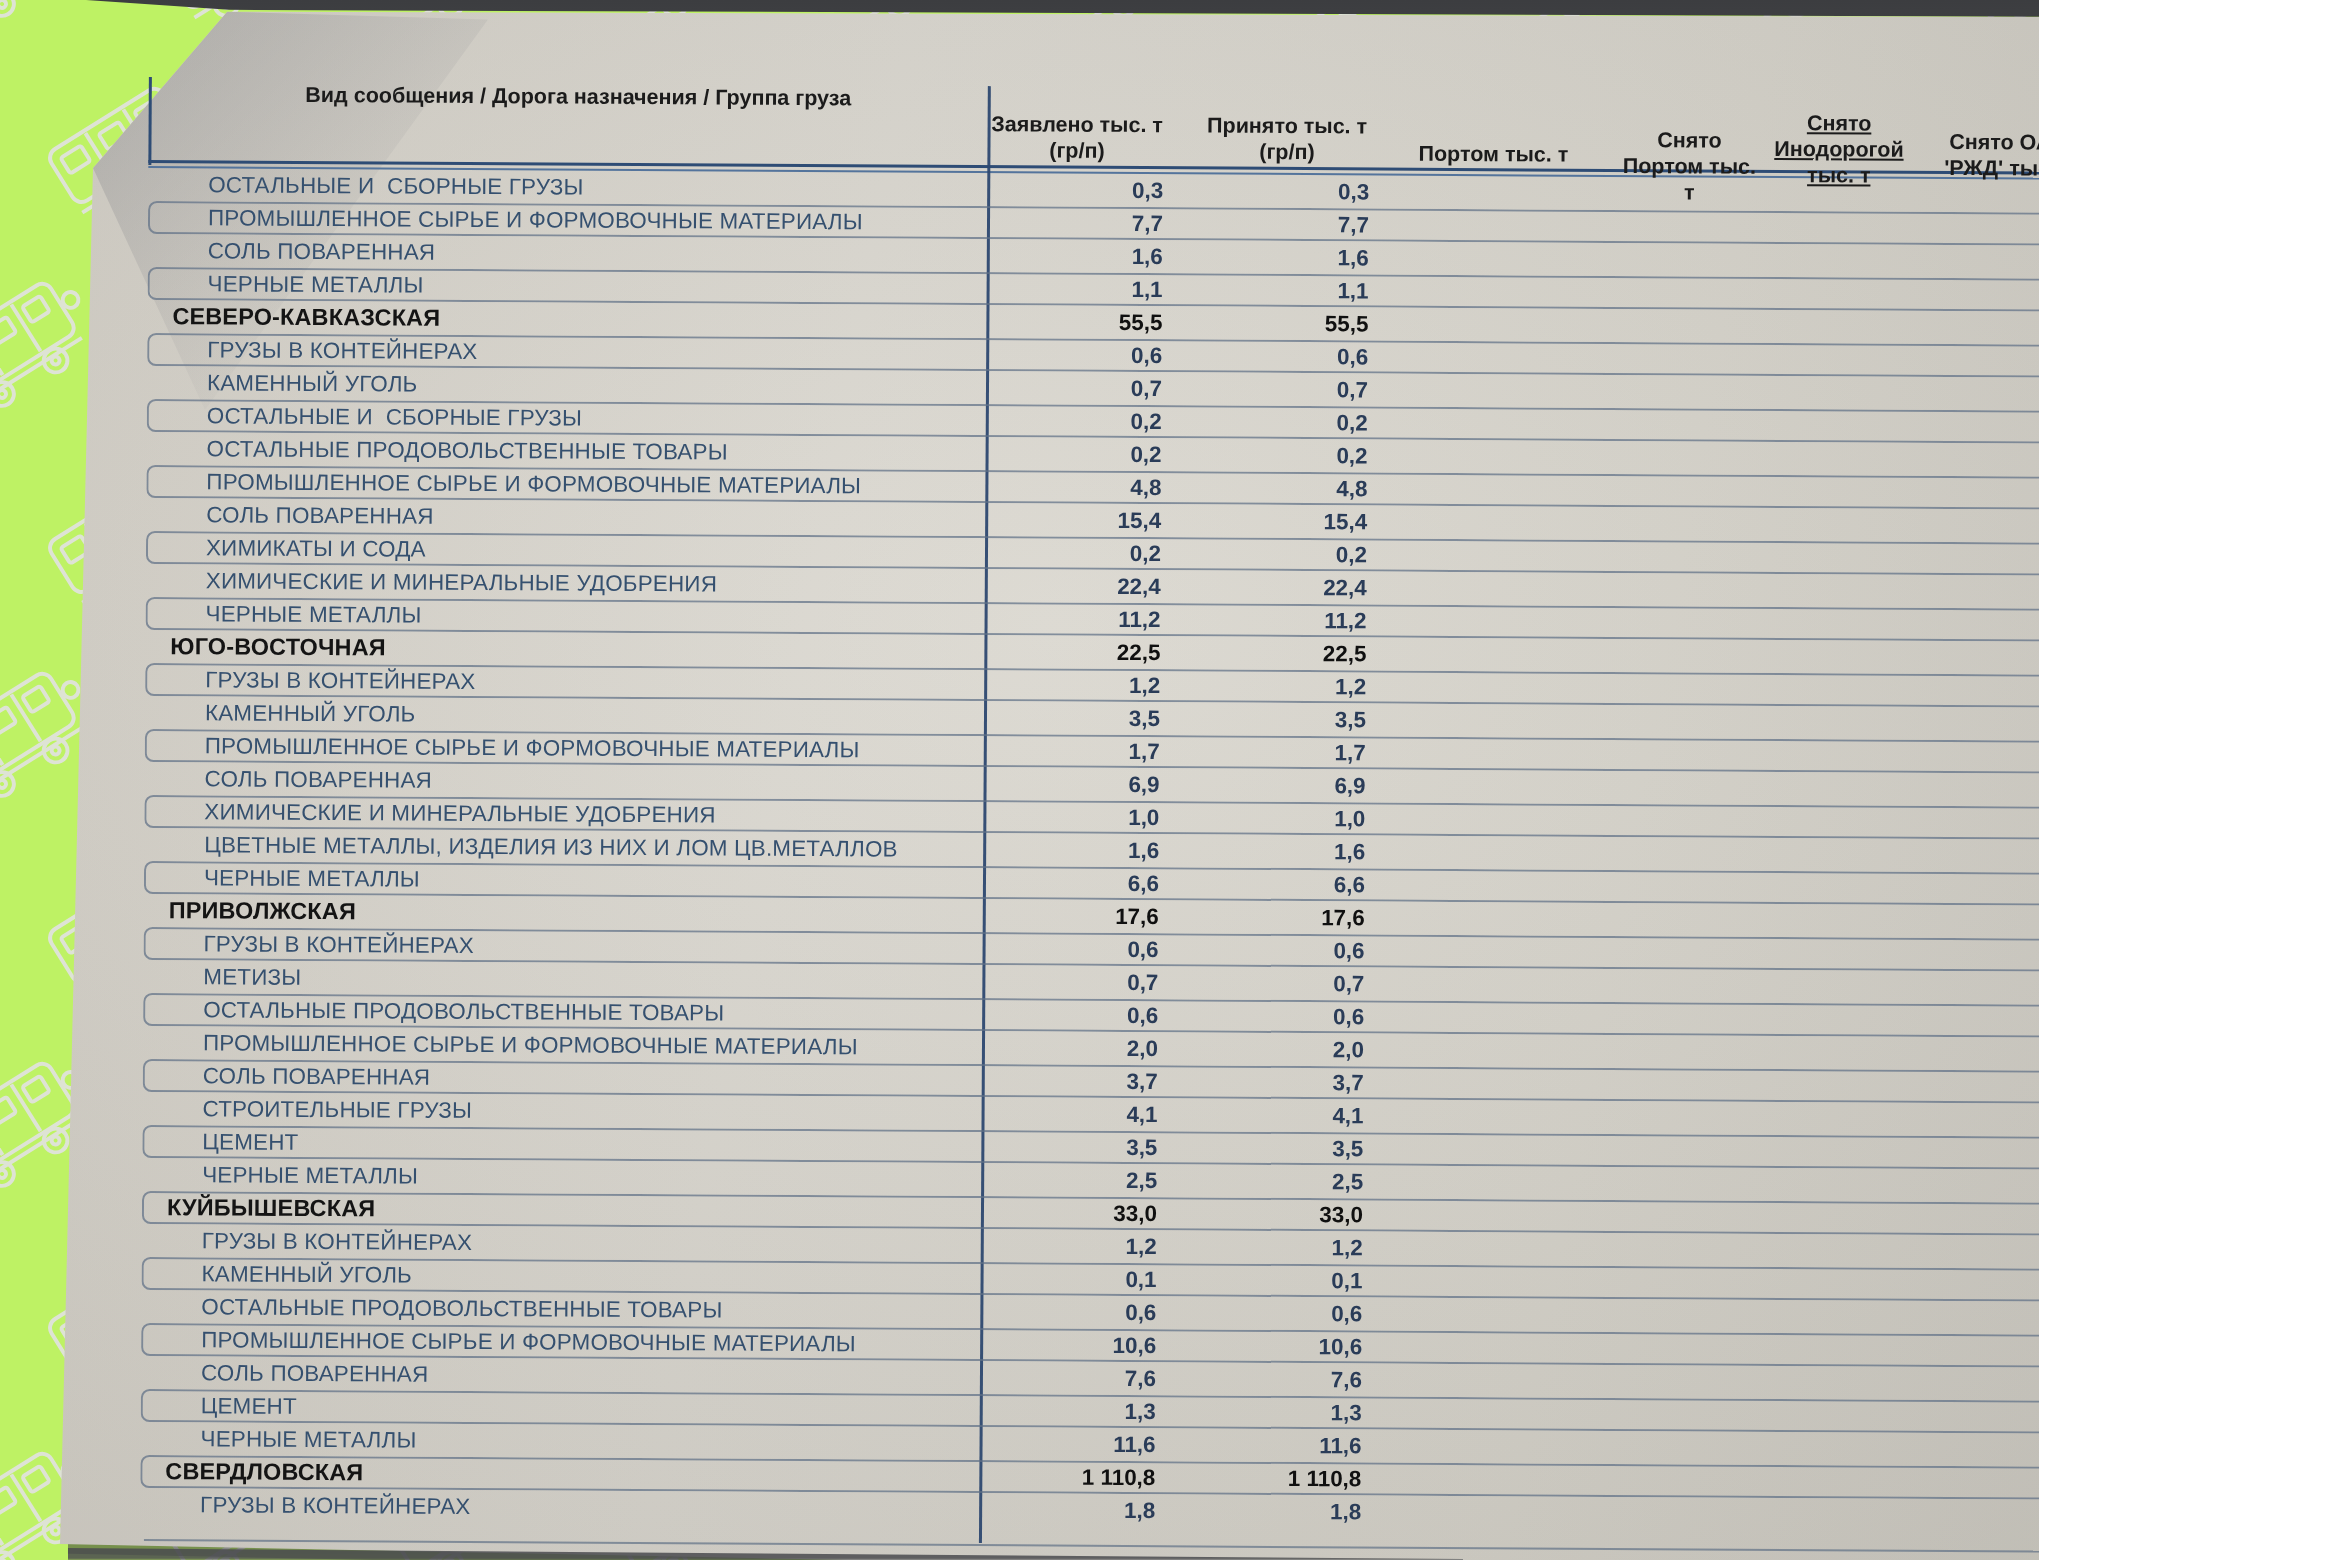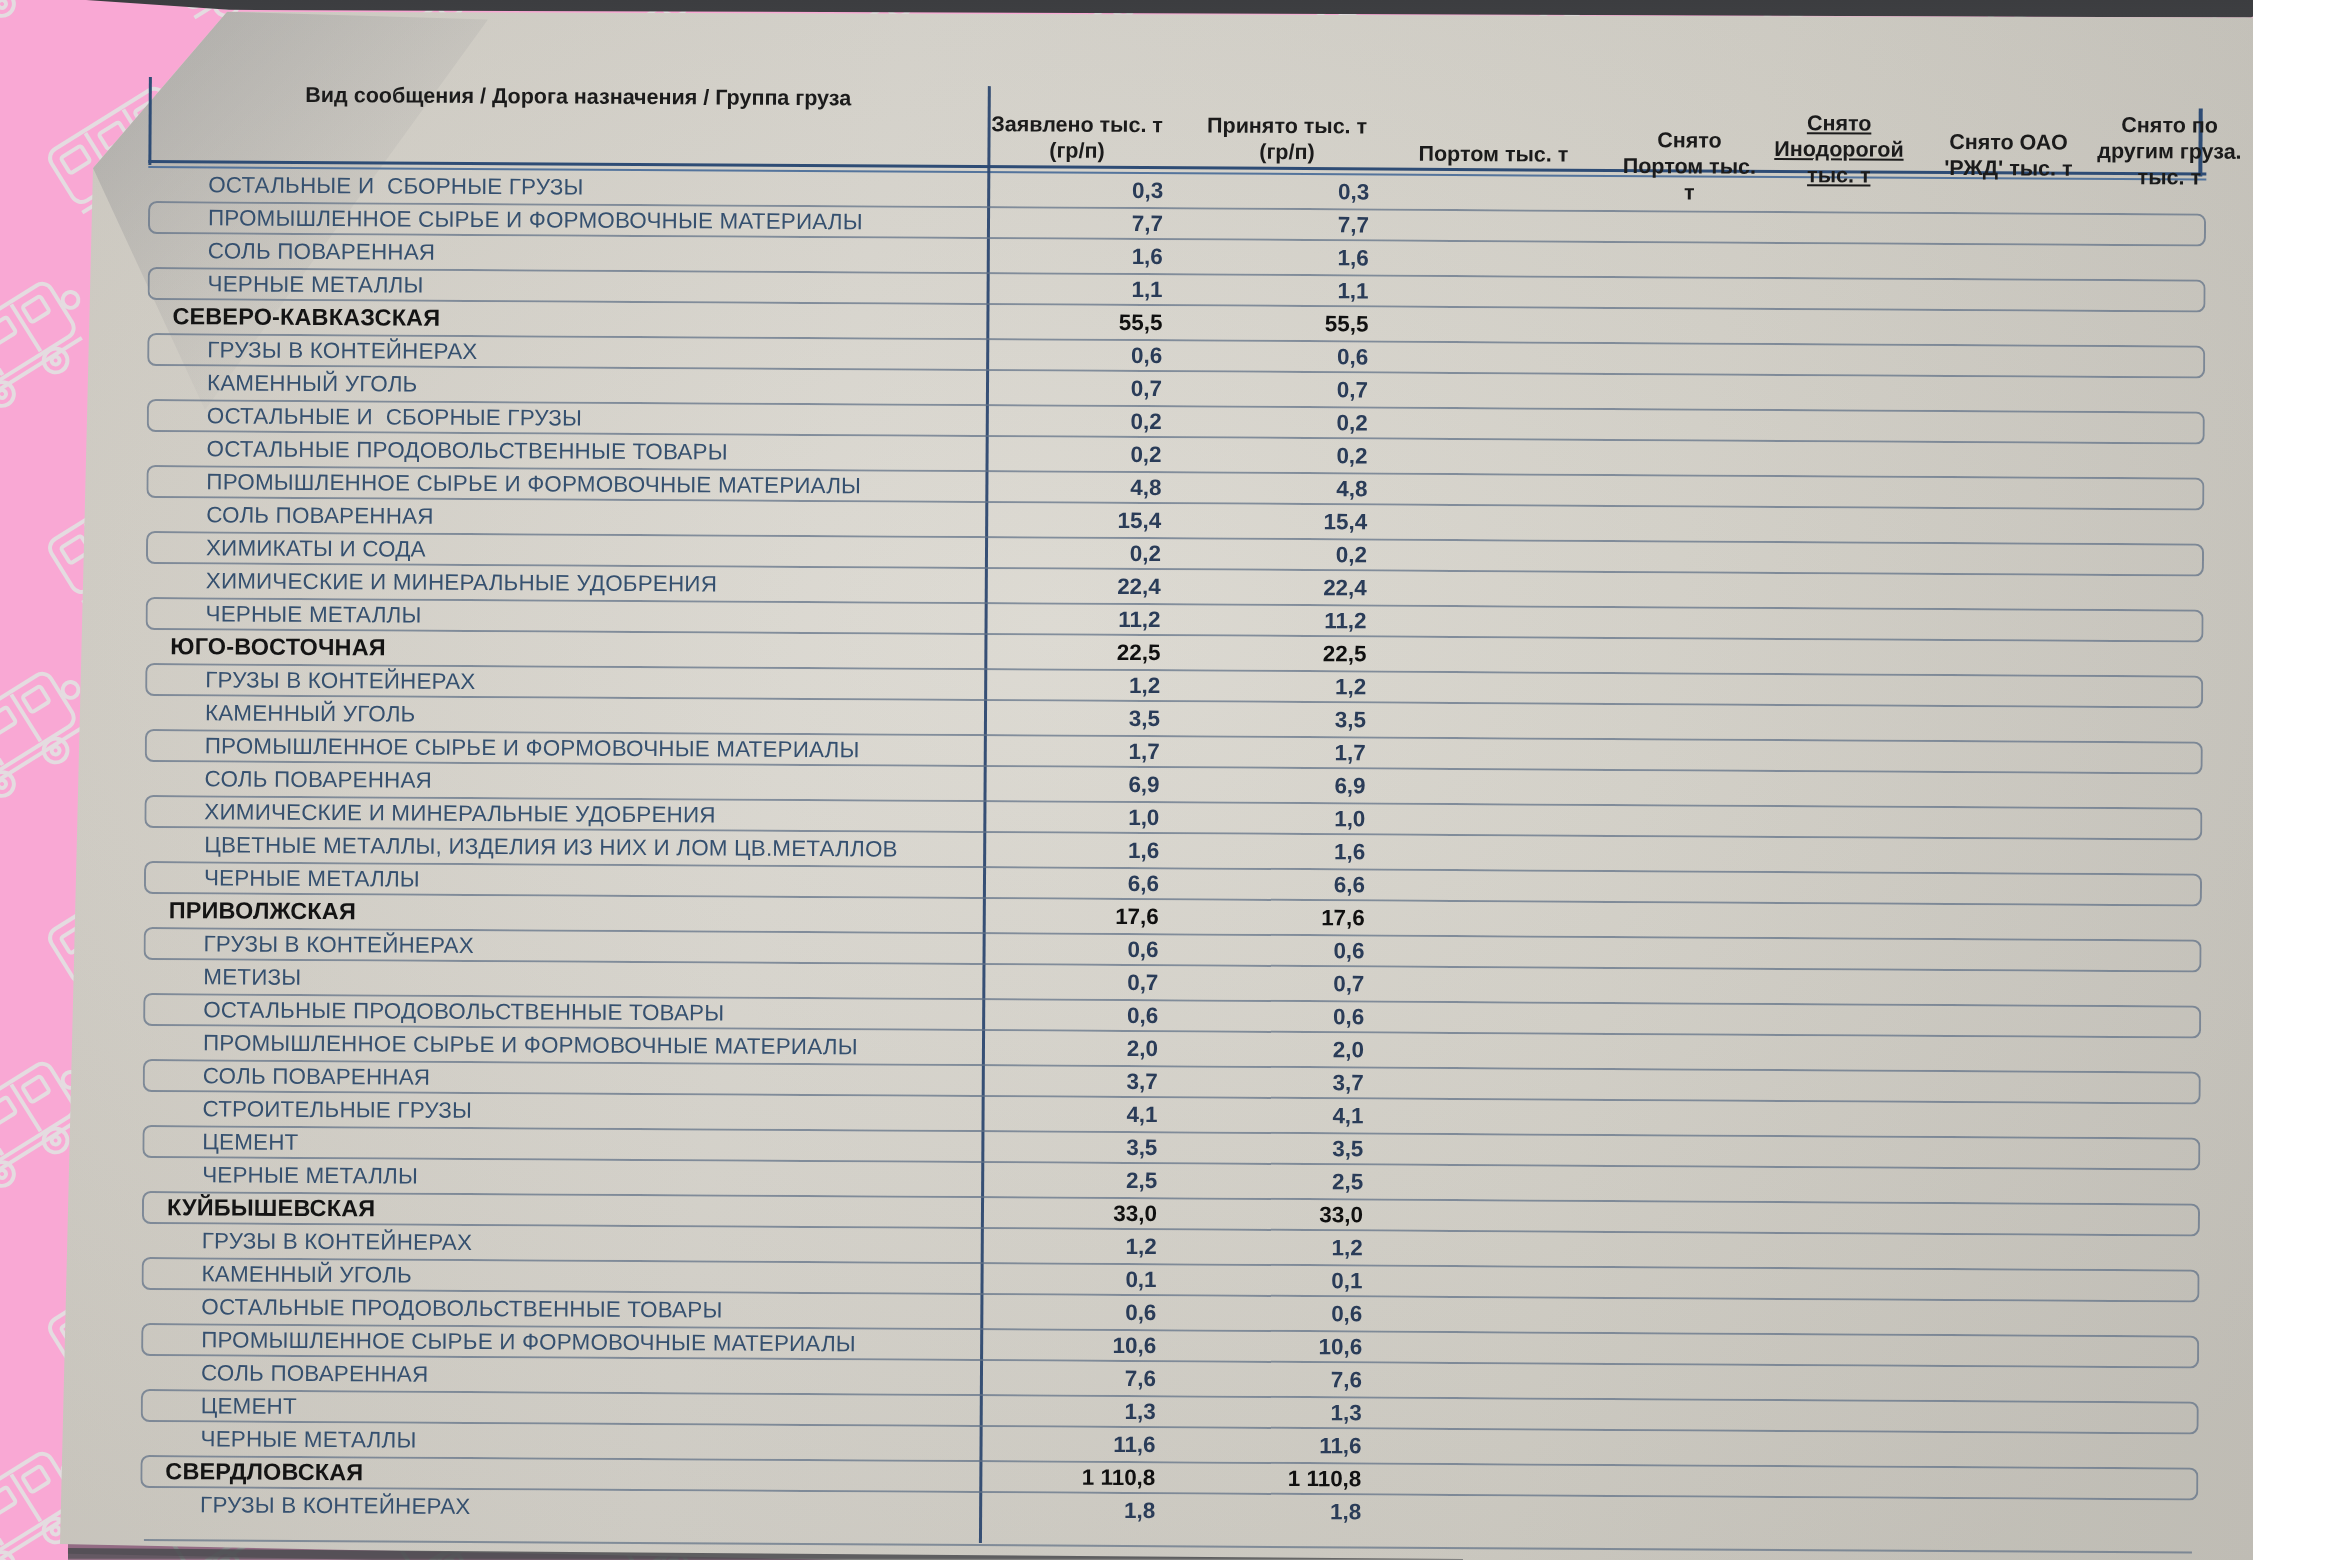--- a/index.html
+++ b/index.html
@@ -1,17 +1,17 @@
 <!DOCTYPE html>
 <html><head>
 <meta charset="utf-8">
 <style>
   html,body{margin:0;padding:0;background:#ffffff;}
   body{font-family:"Liberation Sans", sans-serif;}
-  .scene{position:relative;width:2253px;height:1560px;overflow:hidden;background:#f9a8d4;}
+  .scene{position:relative;width:2039px;height:1560px;overflow:hidden;background:#bef264;}
 
   
   .bg-pattern{position:absolute;left:0;top:0;width:2341px;height:1560px;}
 
   
   .top-band{position:absolute;left:0;top:0;width:2341px;height:195px;
     background:linear-gradient(180deg,#3c3d40 0%,#4a4b4e 80%);
     clip-path:polygon(86px 0px,2282px 0px,2251px 17.6px,229px 9.8px);}
   .bottom-band{position:absolute;left:0;top:0;width:2341px;height:1560px;
     background:#4b4c4f;opacity:.85;filter:blur(1px);

